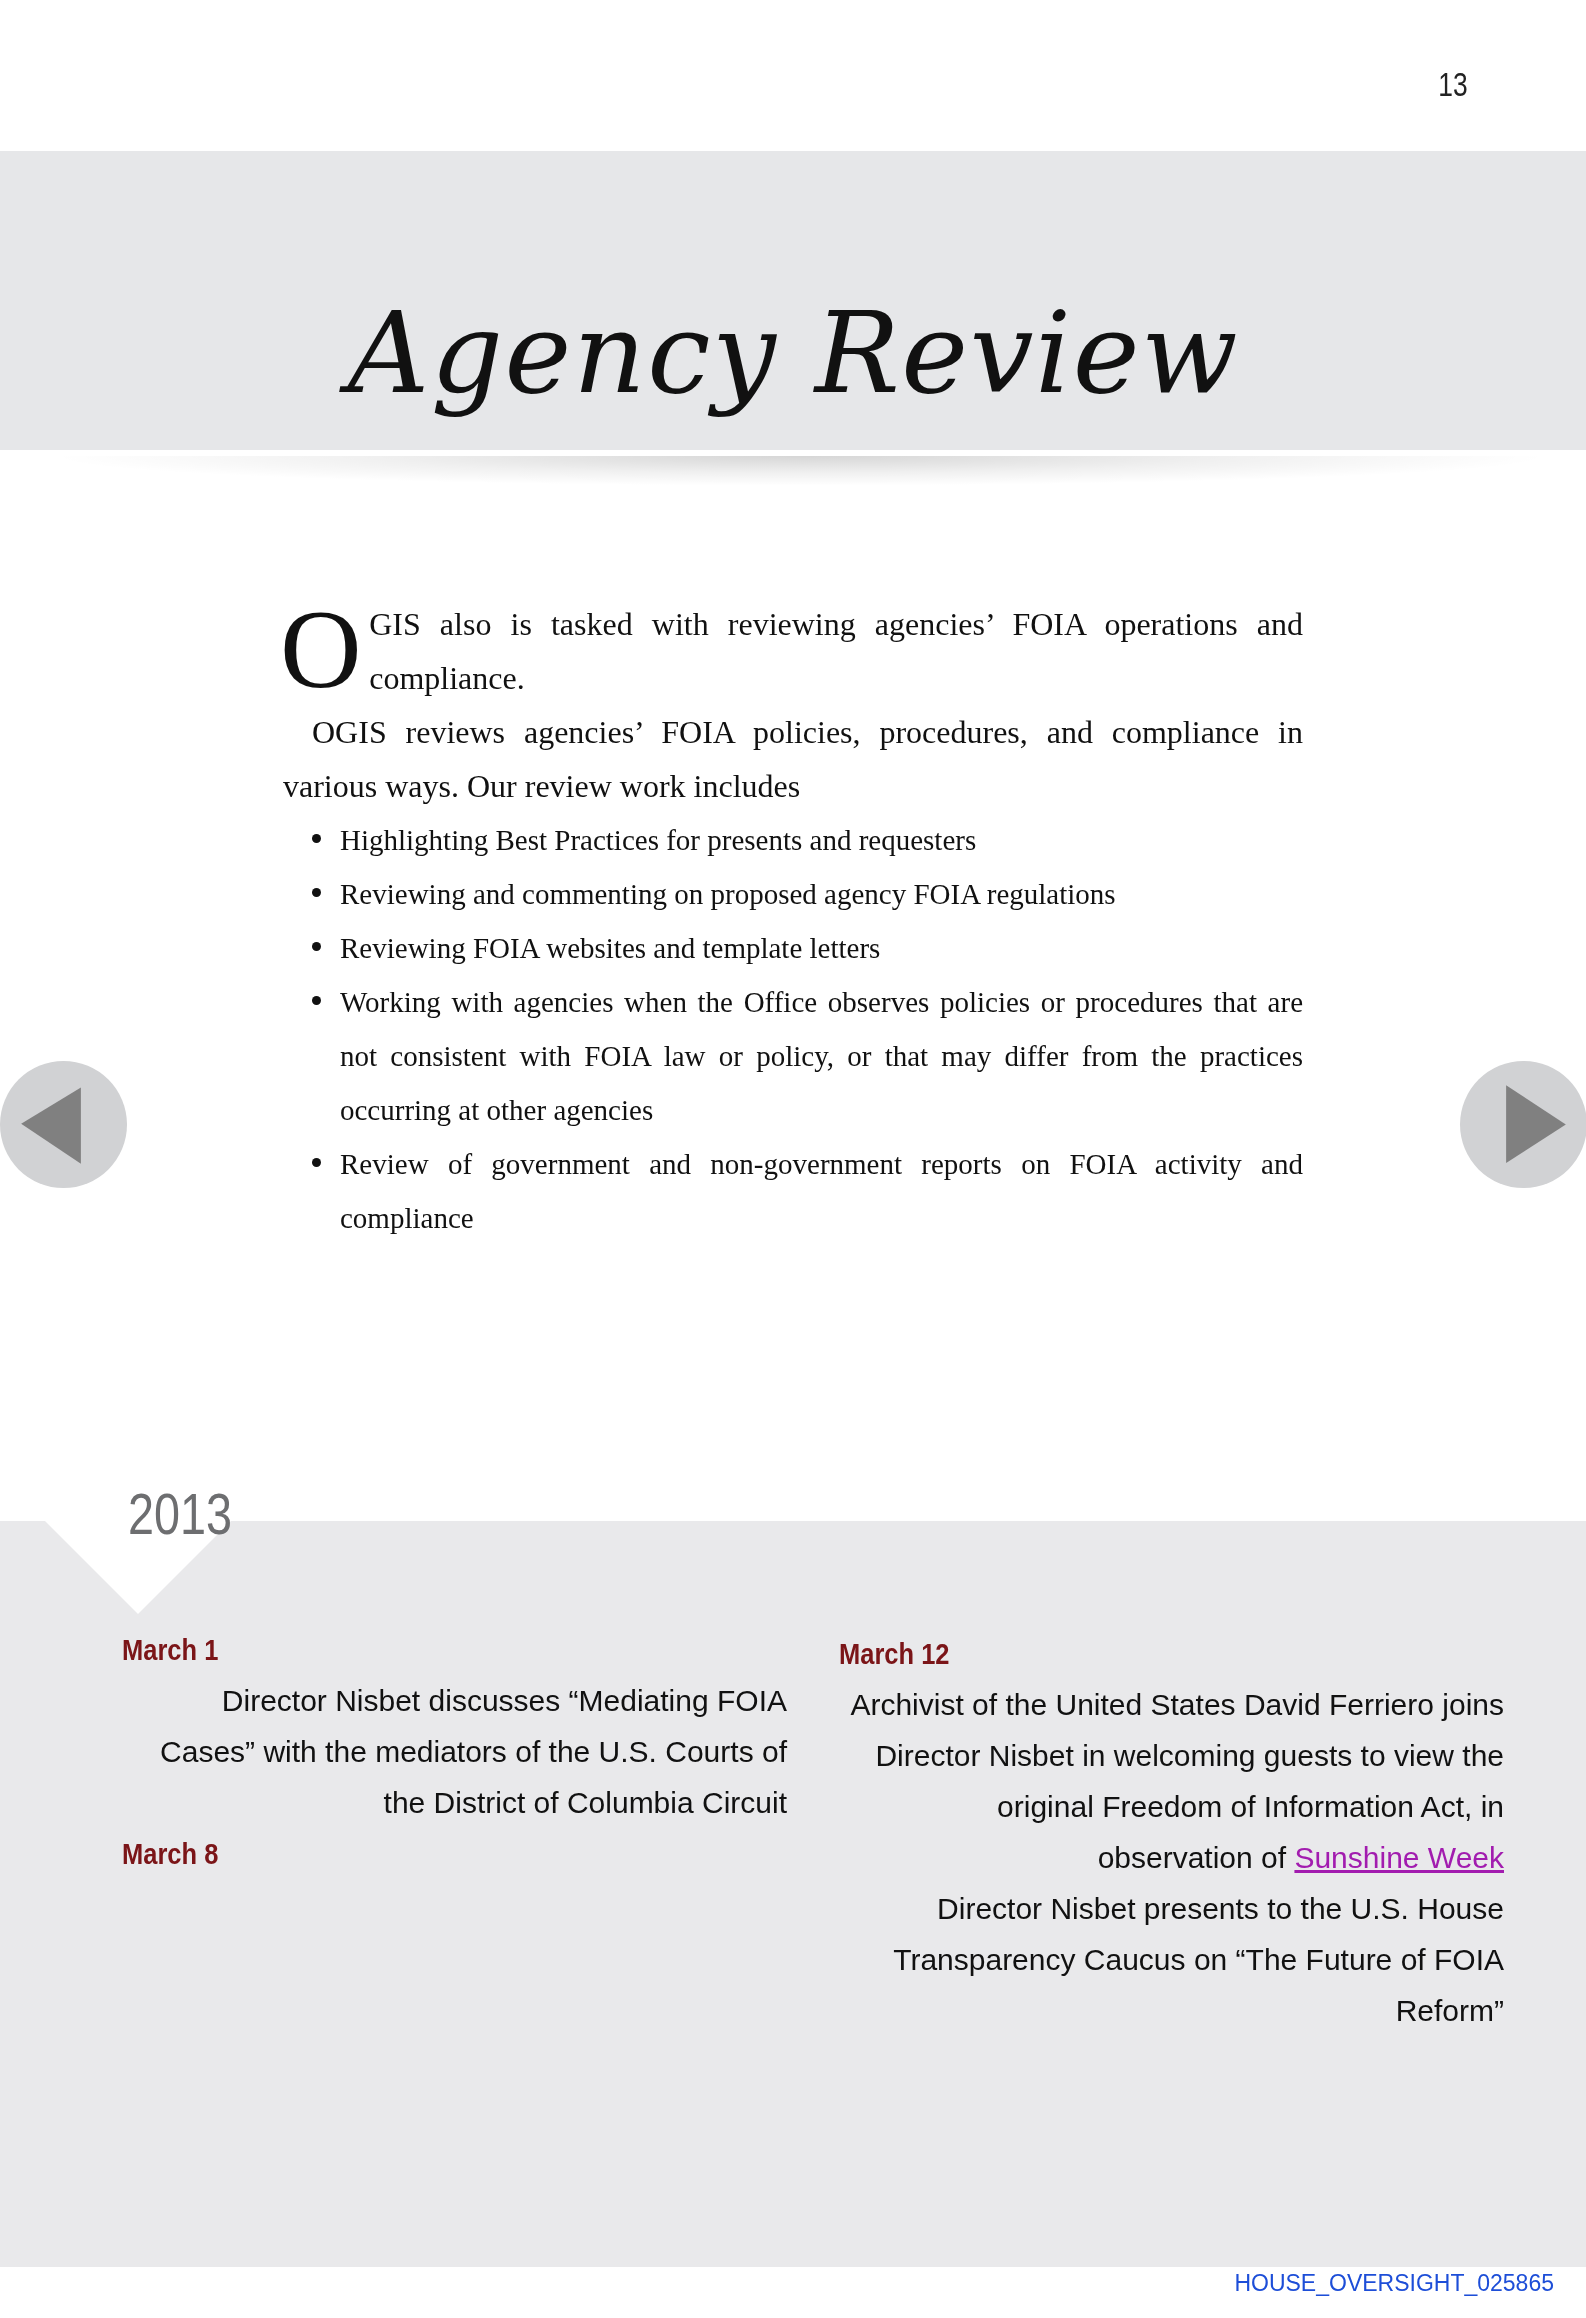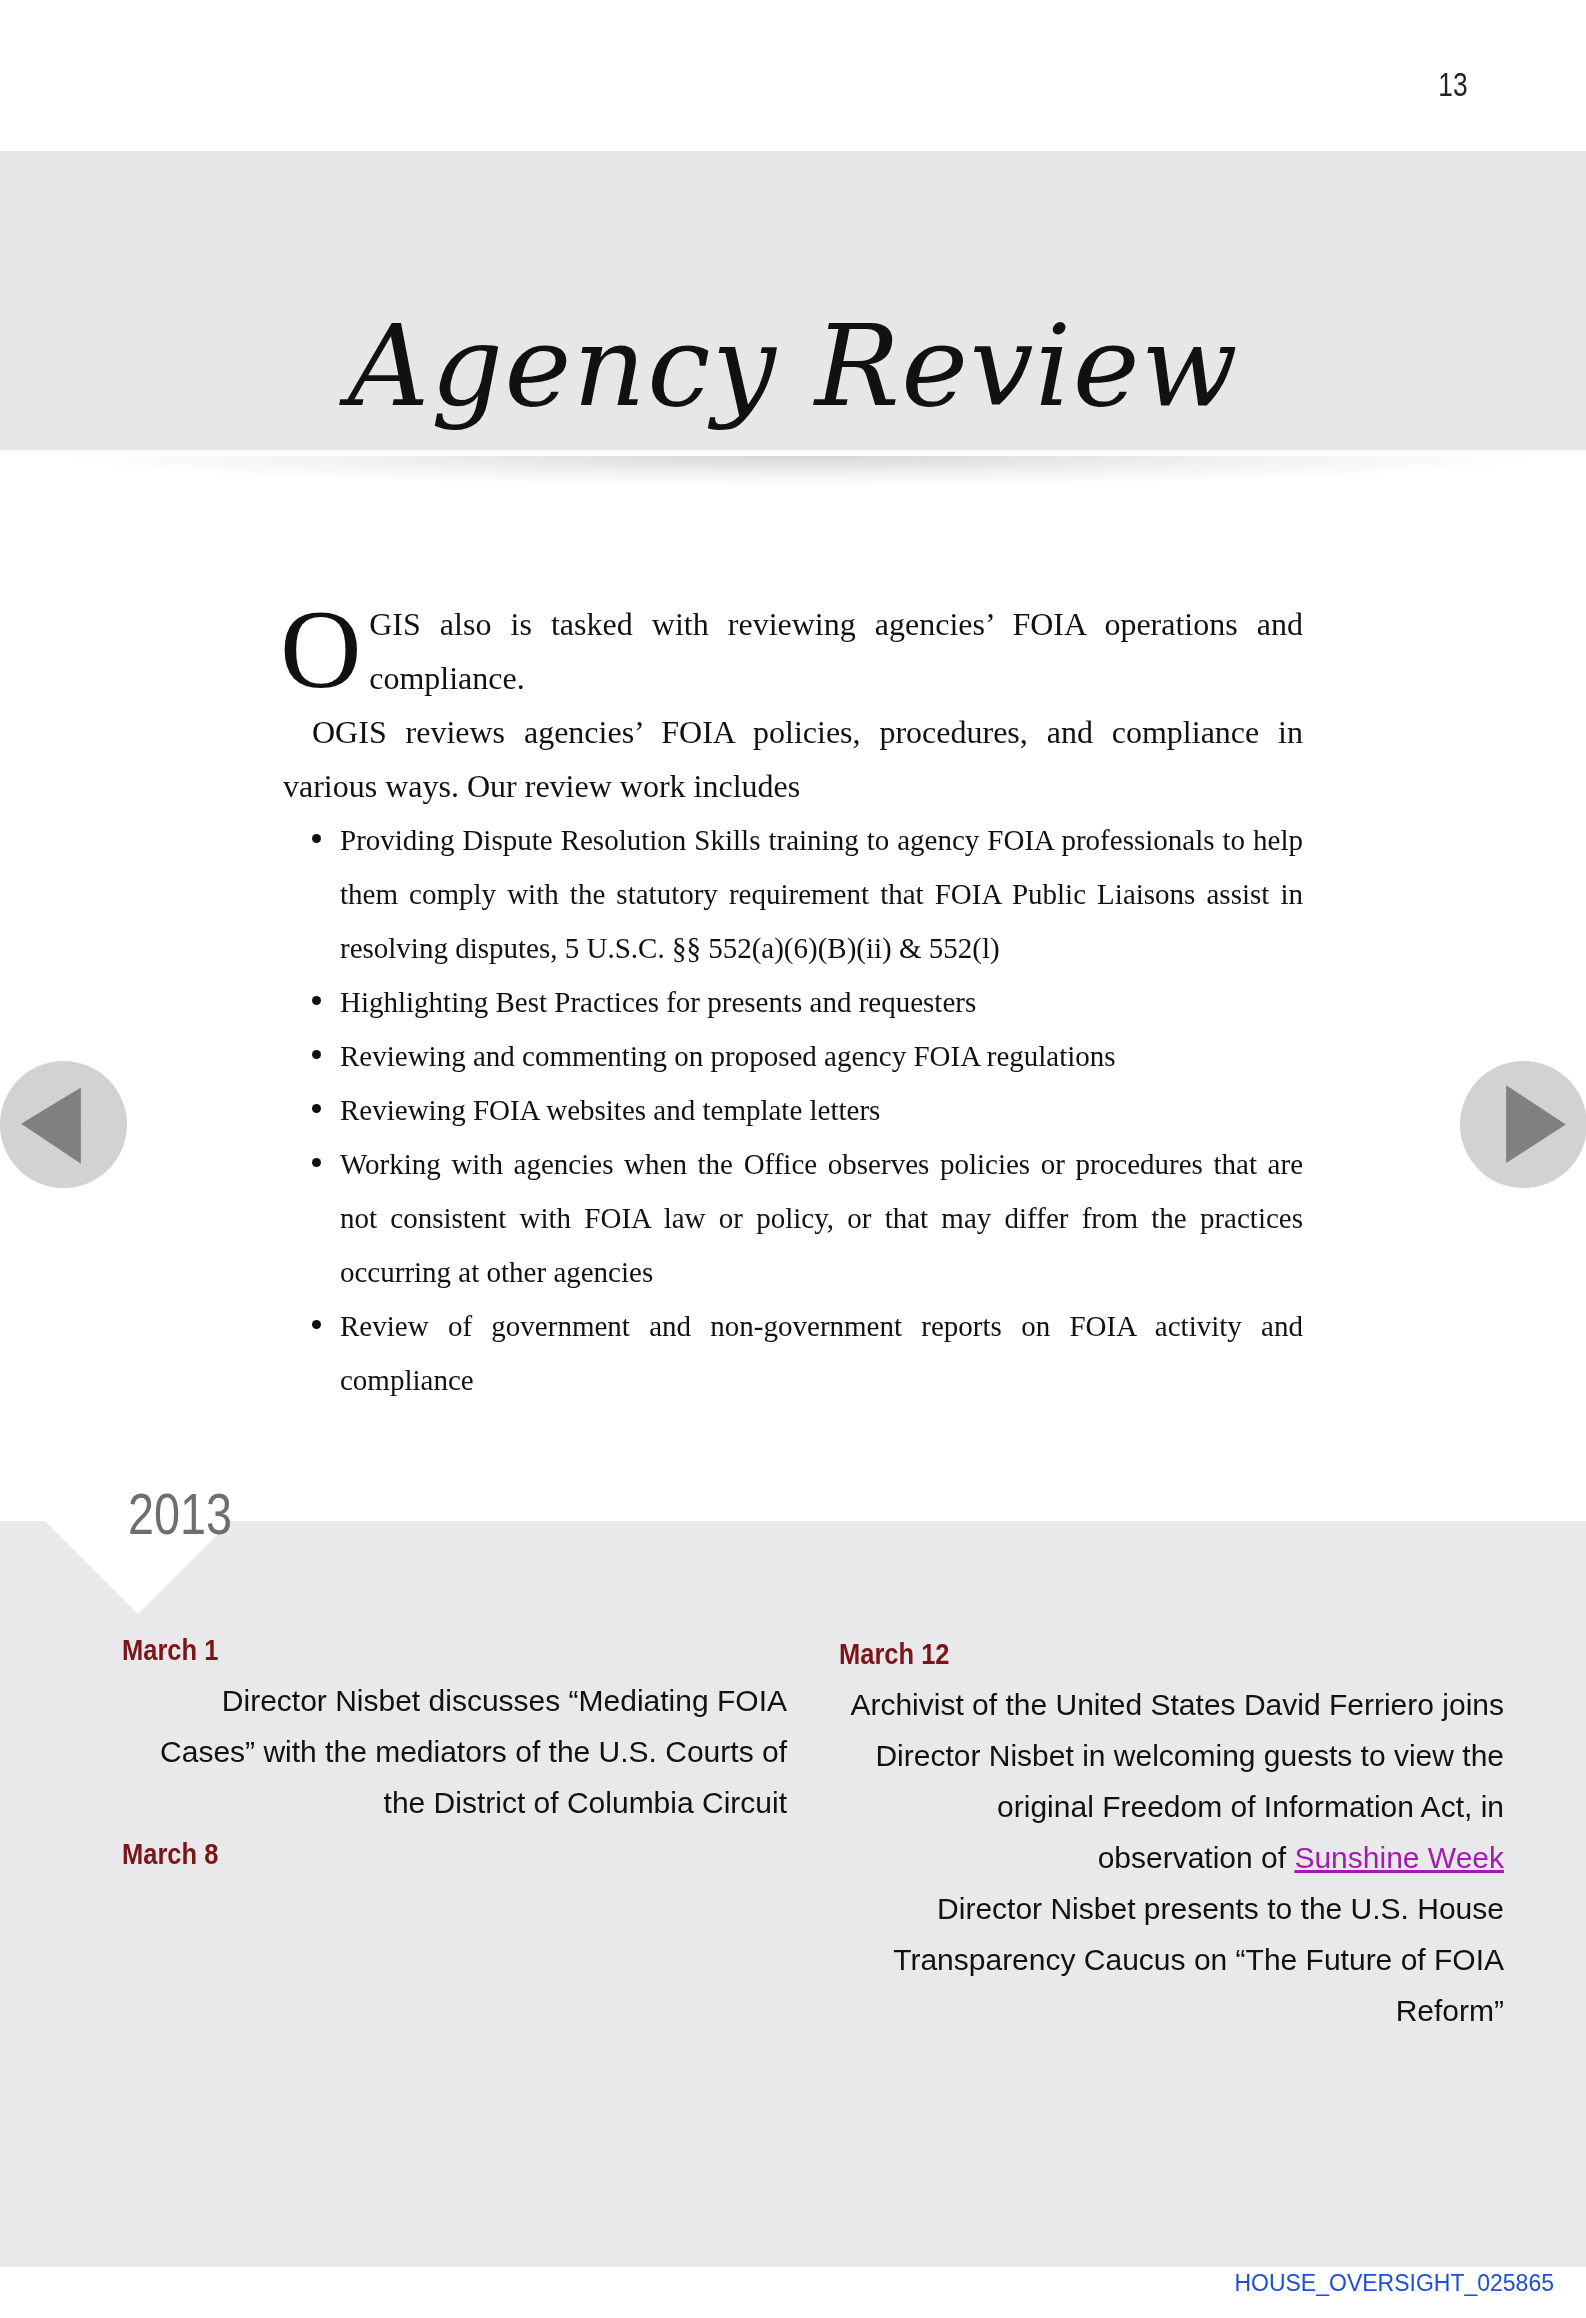--- a/index.html
+++ b/index.html
@@ -14,21 +14,21 @@
   }
   .header-band {
     position: absolute; left: 0; top: 151px; width: 1587px; height: 299px;
     background: #e6e7e9;
   }
   .header-shadow {
     position: absolute; left: 45px; top: 456px; width: 1511px; height: 30px;
     background: radial-gradient(ellipse at 50% 0%, rgba(0,0,0,0.16) 0%, rgba(0,0,0,0.06) 40%, rgba(0,0,0,0) 70%);
   }
   .page-title {
-    position: absolute; left: 0; width: 1587px; top: 224px; text-align: center;
+    position: absolute; left: 0; width: 1587px; top: 211px; text-align: center;
     font-family: "DejaVu Serif", serif; font-style: italic; font-size: 113px;
     font-weight: normal; letter-spacing: 1.5px; color: #111;
   }
   .intro {
     position: absolute; left: 283px; width: 1020px; top: 597px;
     font-size: 32px; line-height: 54px; text-align: justify;
   }
   .intro p { margin: 0; }
   .dropcap {
     float: left; font-size: 113px; line-height: 91px; margin: 6px 7.6px 0 -3px;
@@ -89,21 +89,20 @@
 <div class="page-number">13</div>
 
 <div class="header-band"></div>
 <div class="header-shadow"></div>
 <h1 class="page-title">Agency Review</h1>
 
 <div class="intro">
   <p><span class="dropcap">O</span><span>GIS also is tasked with reviewing agencies’ FOIA operations and compliance.</span></p>
   <p class="indent">OGIS reviews agencies’ FOIA policies, procedures, and compliance in various ways. Our review work includes</p>
   <ul class="bullets">
-    <li><span class="bullet-dot"></span><span>Providing Dispute Resolution Skills training to agency FOIA professionals to help them comply with the statutory requirement that FOIA Public Liaisons assist in resolving disputes, 5 U.S.C. §§ 552(a)(6)(B)(ii) &amp; 552(l)</span></li>
     <li><span class="bullet-dot"></span><span>Highlighting Best Practices for presents and requesters</span></li>
     <li><span class="bullet-dot"></span><span>Reviewing and commenting on proposed agency FOIA regulations</span></li>
     <li><span class="bullet-dot"></span><span>Reviewing FOIA websites and template letters</span></li>
     <li><span class="bullet-dot"></span><span>Working with agencies when the Office observes policies or procedures that are not consistent with FOIA law or policy, or that may differ from the practices occurring at other agencies</span></li>
     <li><span class="bullet-dot"></span><span>Review of government and non-government reports on FOIA activity and compliance</span></li>
   </ul>
 </div>
 
 <div class="nav-arrow nav-prev">
   <svg width="127" height="127" viewBox="0 0 168 168">

